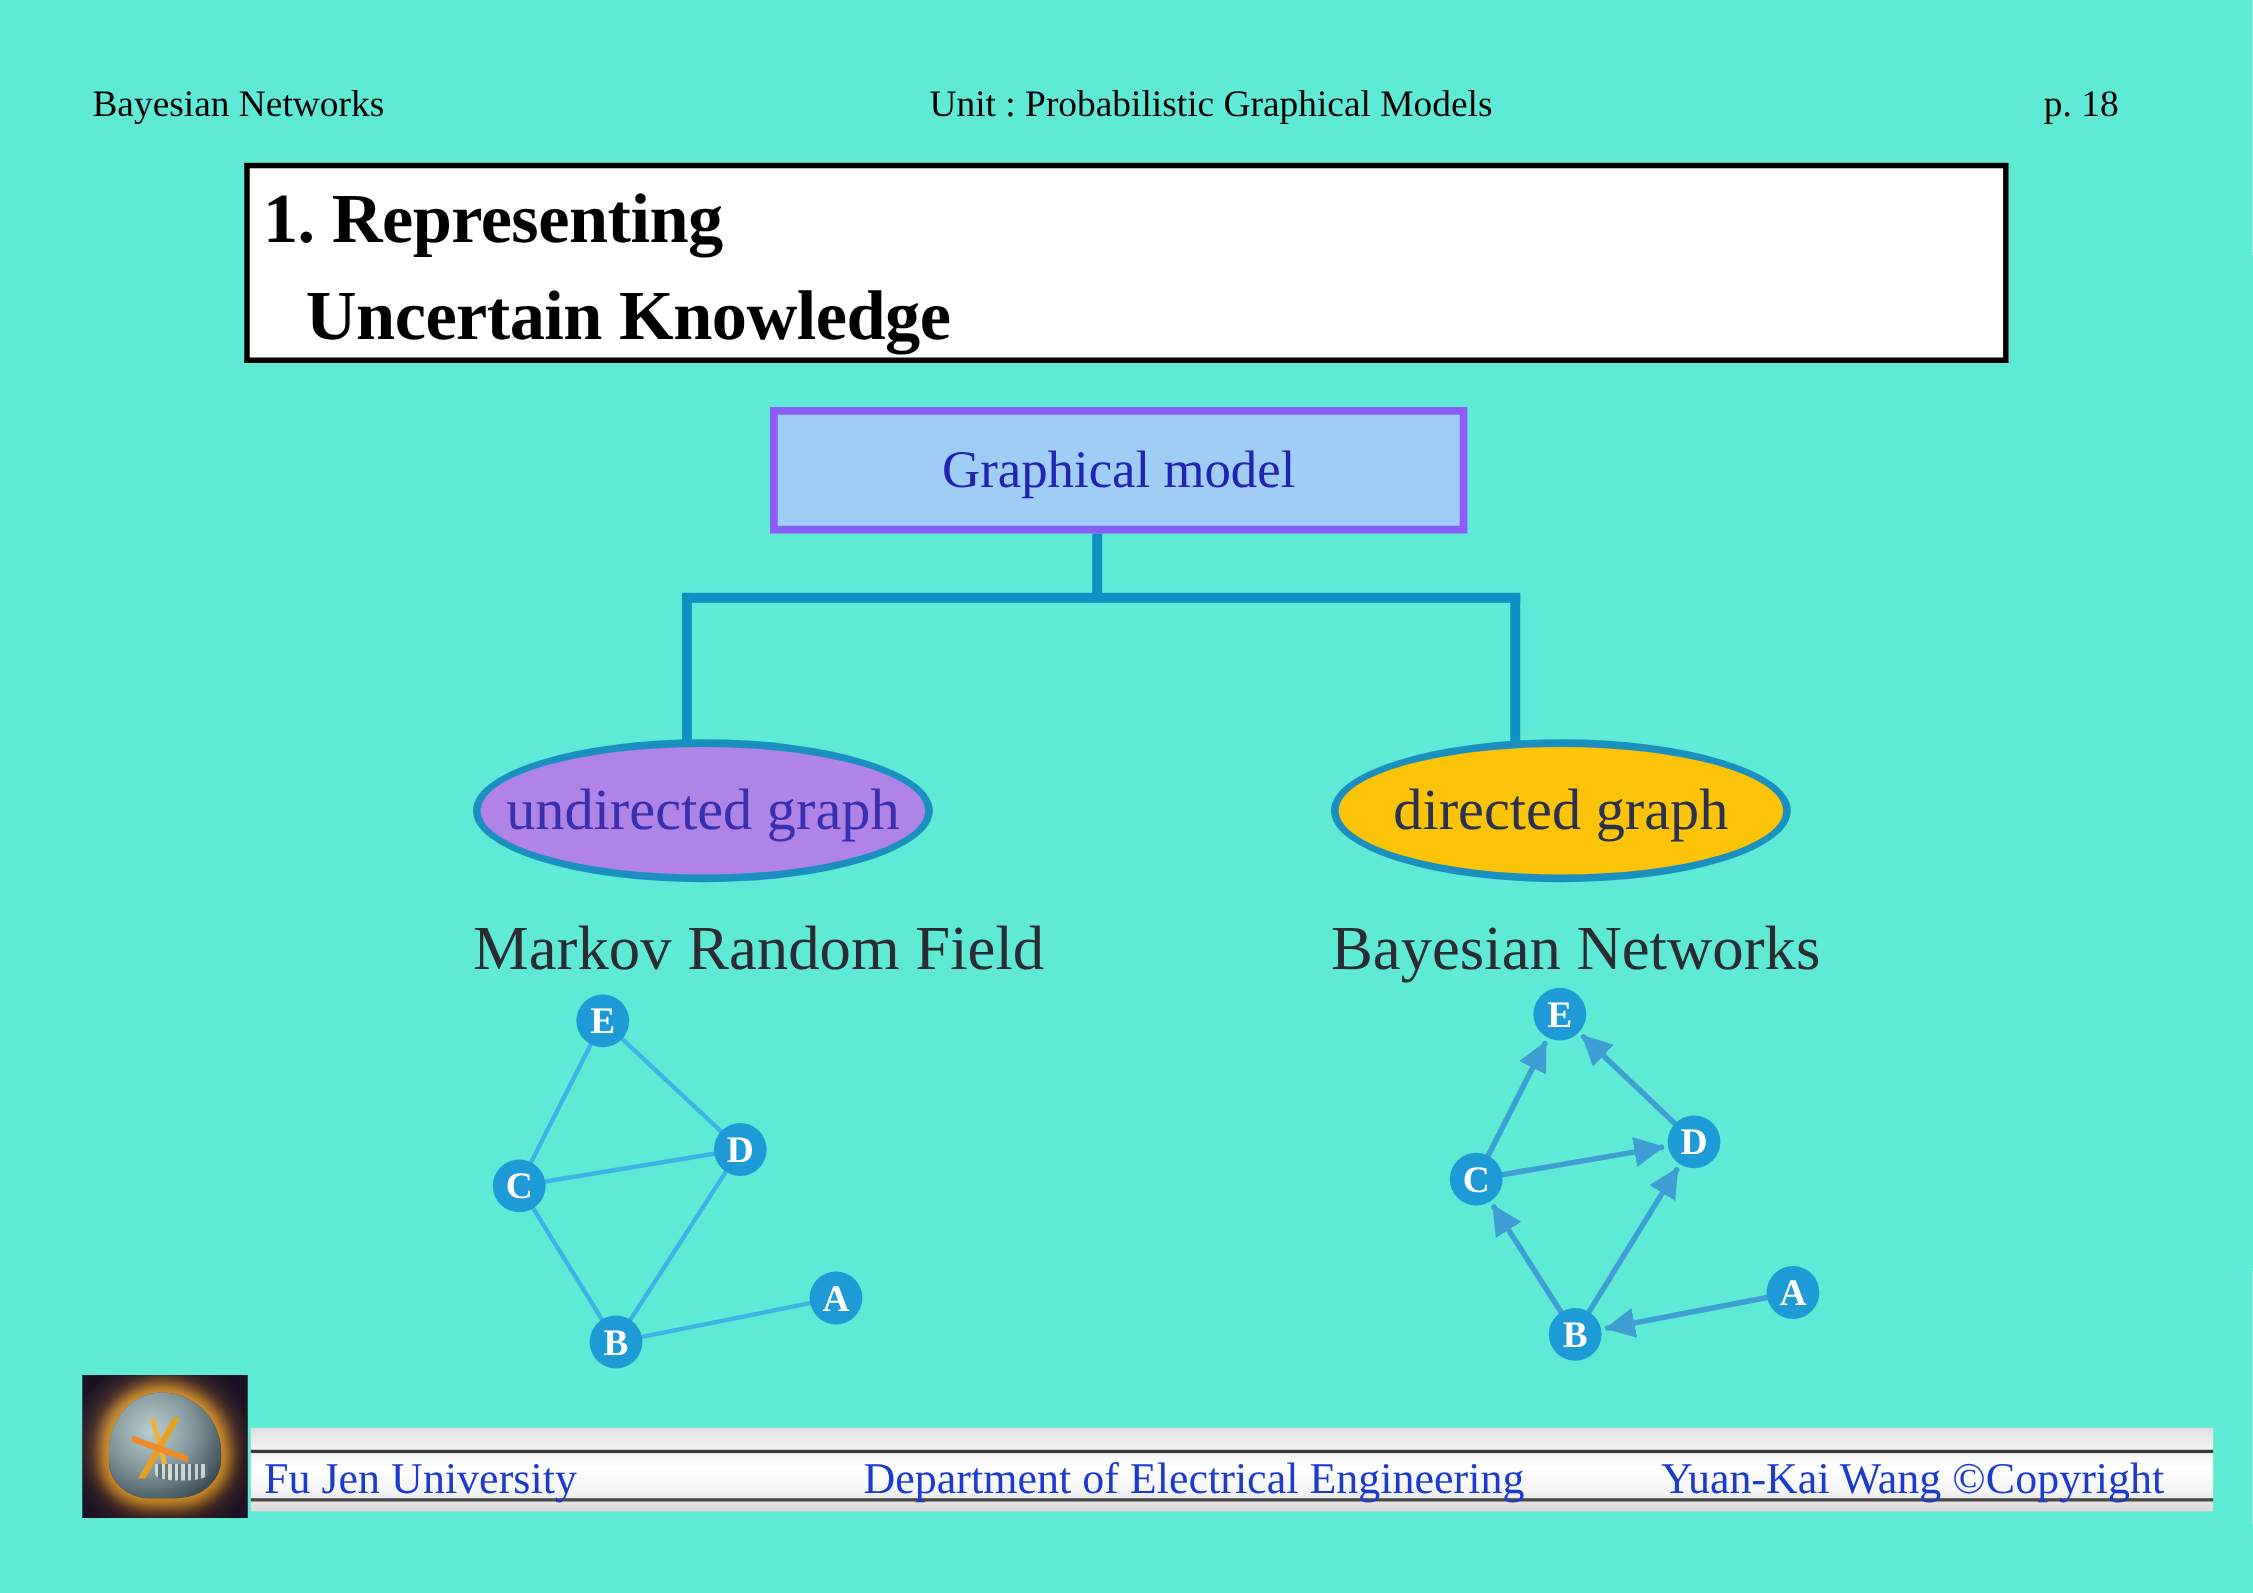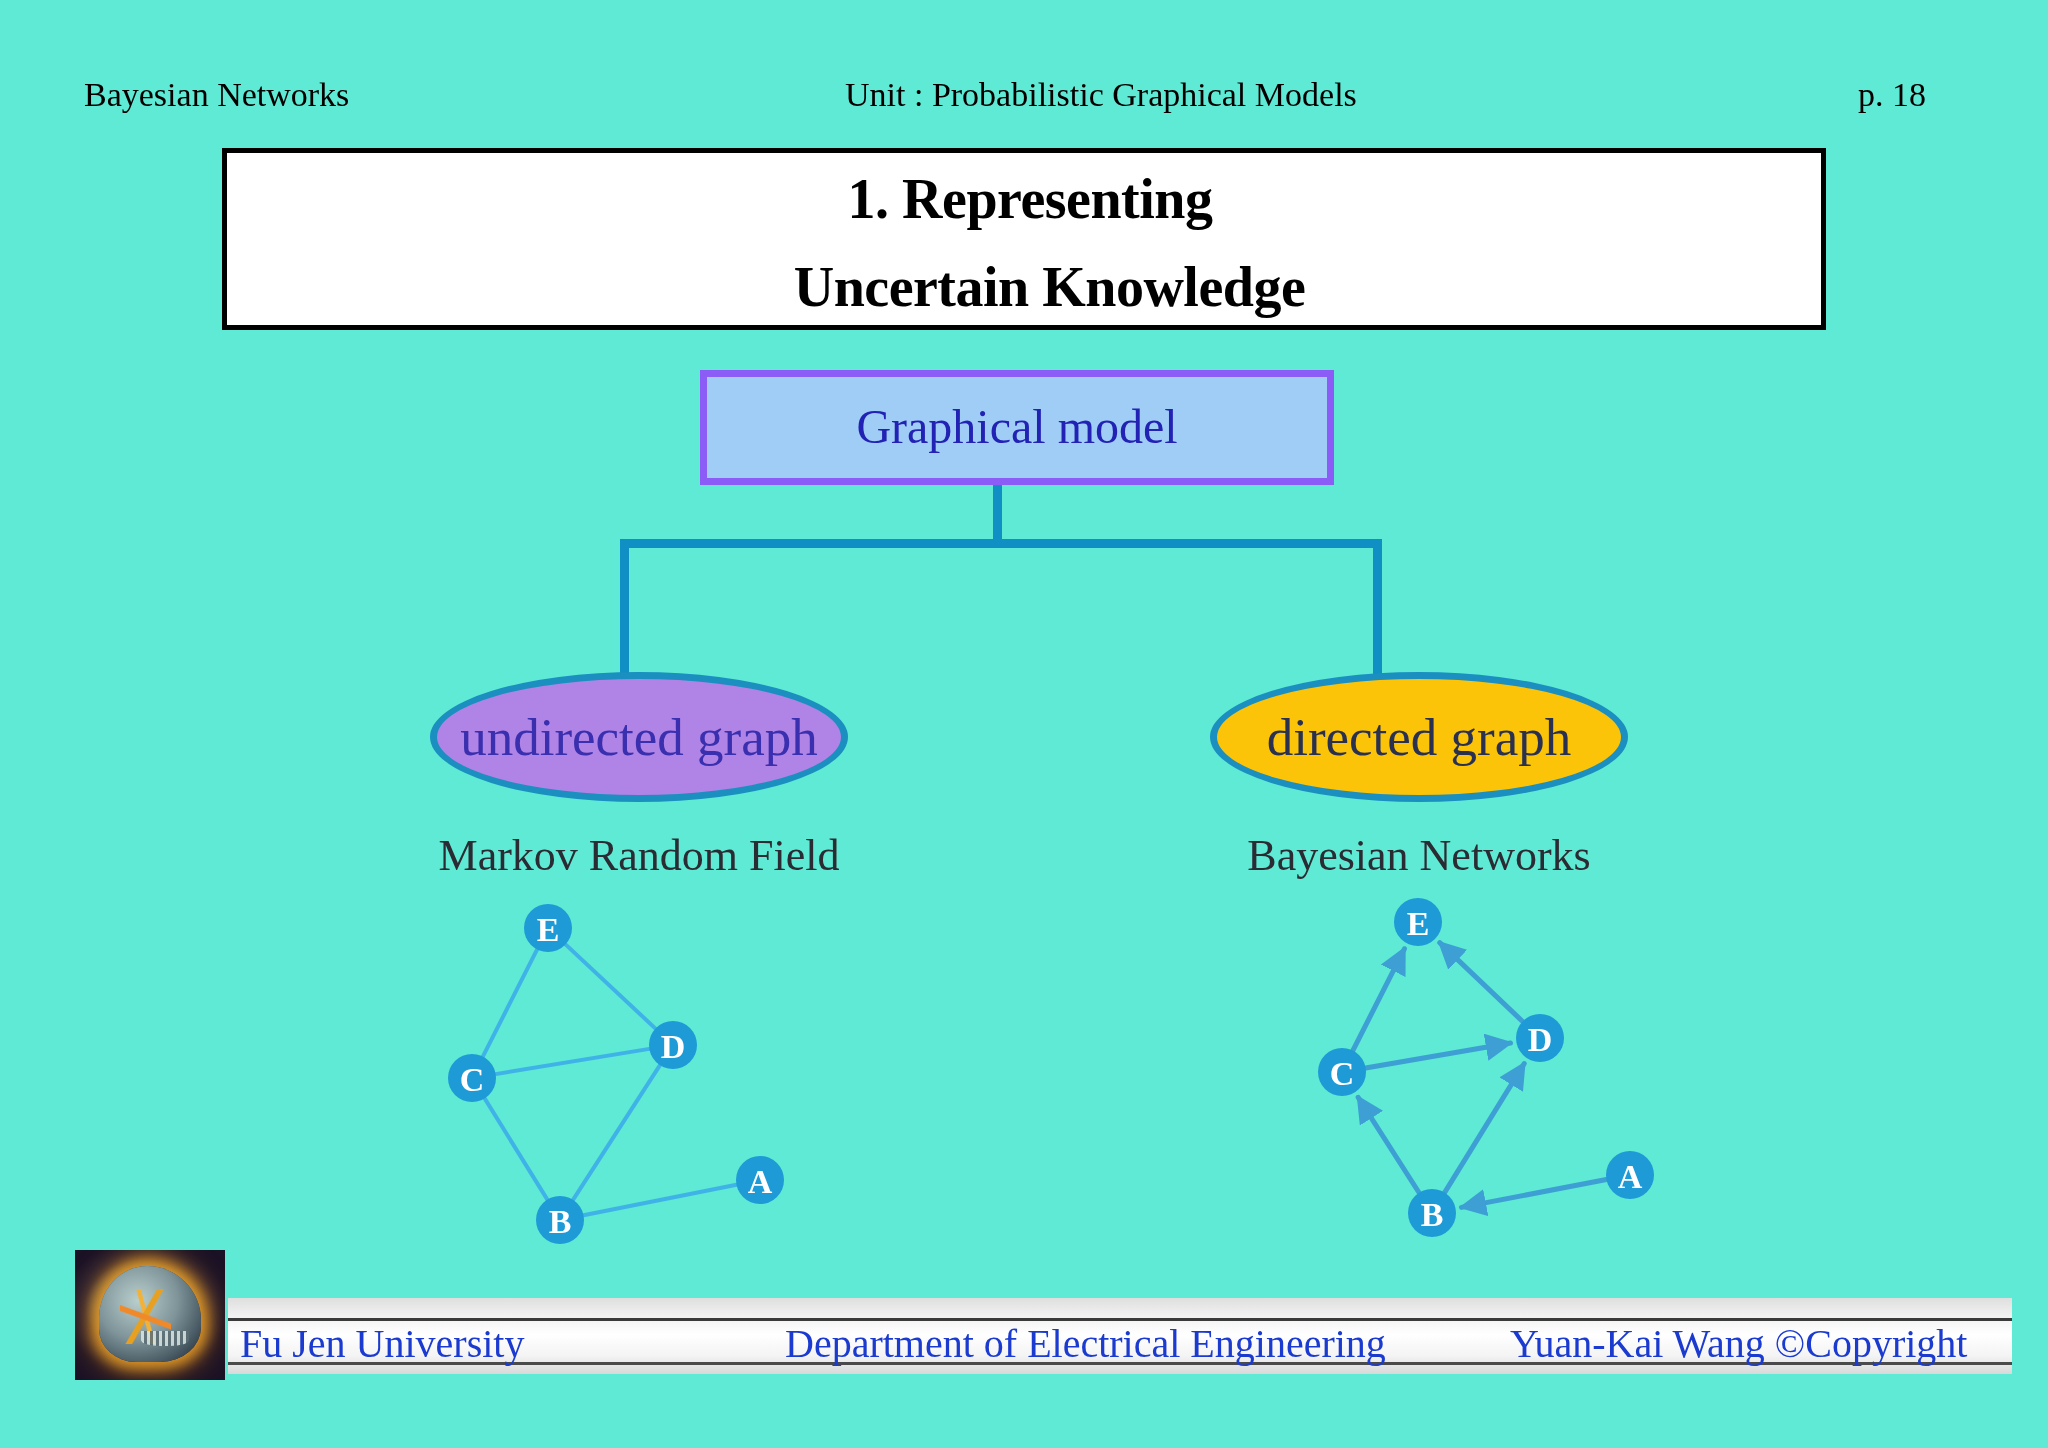--- a/index.html
+++ b/index.html
@@ -40,24 +40,24 @@
     height: 182px;
     border: 5px solid #000000;
     box-sizing: border-box;
     background: #ffffff;
   }
   #title-inner {
     position: absolute;
     left: 0;
     right: 0;
     top: 2px;
-    text-align: center;
+    text-align: left;
     font-family: "Liberation Serif", serif;
     font-weight: bold;
-    font-size: 56px;
+    font-size: 64px;
     line-height: 88px;
     color: #000000;
     letter-spacing: -0.5px;
     padding-left: 12px;
   }
   #title-line1 { display: block; }
   #title-line2 { display: block; margin-left: 39px; }
 
   
   #gm-box {
@@ -116,21 +116,21 @@
     left: 1210px; top: 672px; width: 418px; height: 130px;
     background: #fbc409;
     text-align: right;
   }
   #ell-directed span { color: #2a3050; }
 
   
   .graph-caption {
     position: absolute;
     font-family: "Liberation Serif", serif;
-    font-size: 44px;
+    font-size: 57px;
     color: #2b2b33;
     white-space: nowrap;
     text-align: center;
   }
   #cap-mrf { left: 430px; top: 830px; width: 418px; }
   #cap-bn  { left: 1210px; top: 830px; width: 418px; }
 
   
   .graph-svg { position: absolute; }
   #svg-undirected { left: 400px; top: 880px; }

